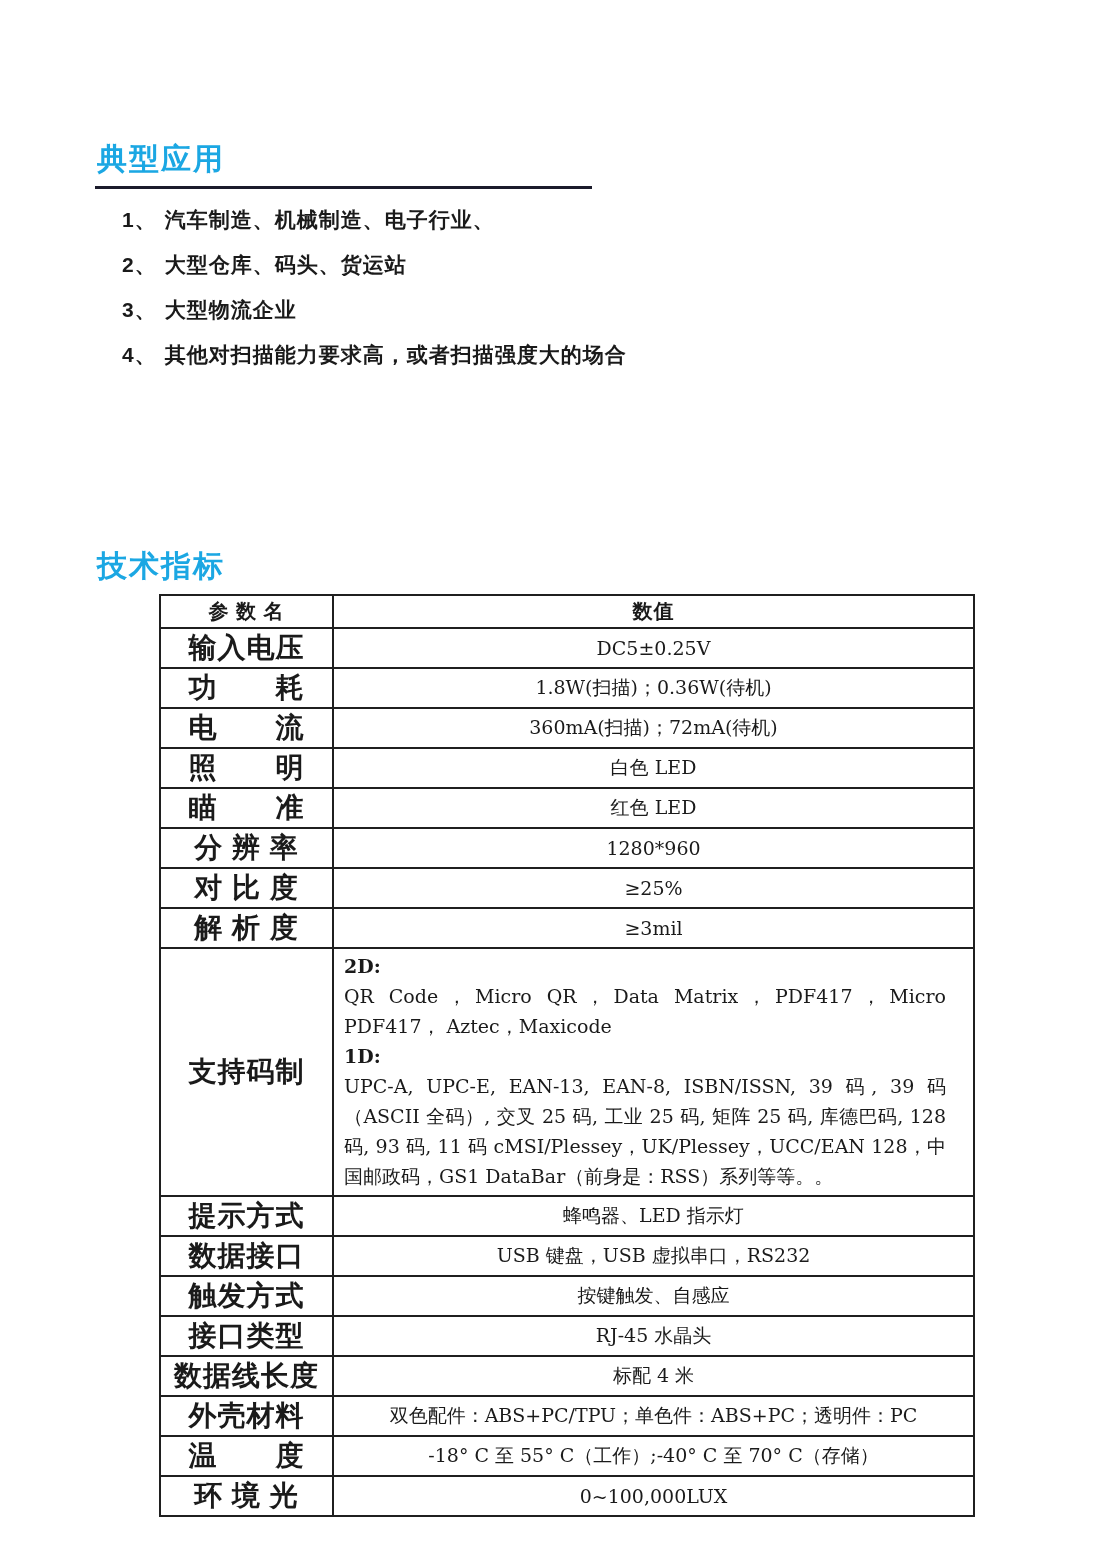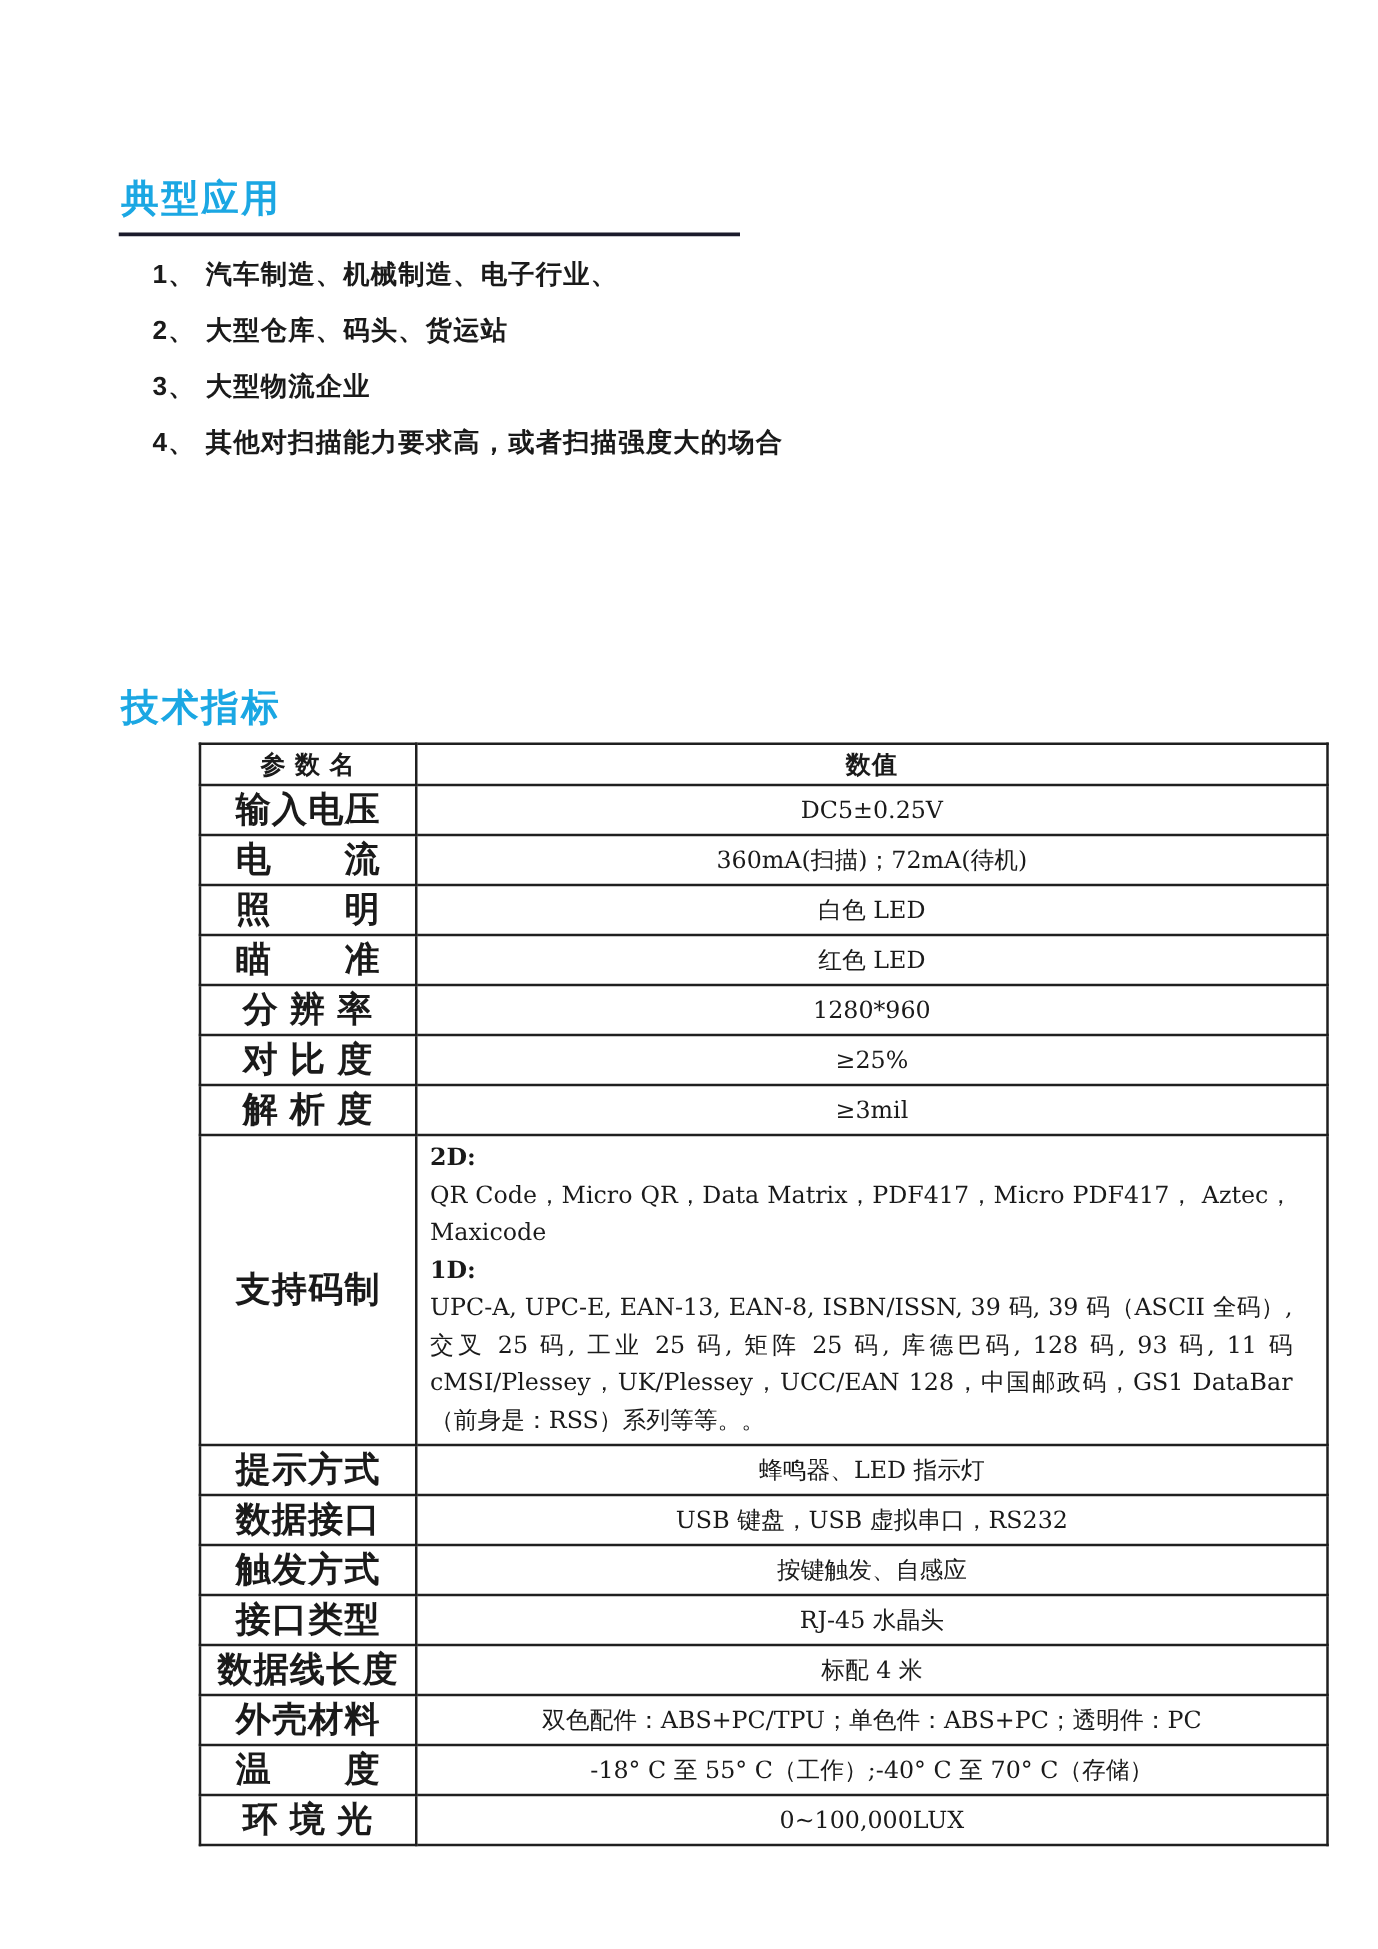--- a/index.html
+++ b/index.html
@@ -26,21 +26,21 @@
     background:var(--rule);
   }
   .app-list{position:absolute;left:97px;top:206px;width:900px;margin-left:25px;}
   .app-item{
     font-size:21px;font-weight:bold;line-height:28px;margin-bottom:17px;
     letter-spacing:1px;white-space:nowrap;
   }
   .app-item .num{display:inline-block;margin-right:8px;}
   .spec-table-wrap{position:absolute;left:159px;top:594px;}
   table.spec-table{
-    border-collapse:collapse;table-layout:fixed;width:904px;
+    border-collapse:collapse;table-layout:fixed;width:816px;
     background:#ffffff;
   }
   .spec-table th,.spec-table td{
     border:2px solid var(--border);padding:0;vertical-align:middle;
   }
   .spec-table col.c-param{width:173px;}
   .spec-table th{
     height:31px;font-size:20px;font-weight:bold;letter-spacing:1px;
     text-align:center;
   }
@@ -85,20 +85,24 @@
     <thead>
       <tr>
         <th>参 数 名</th>
         <th>数值</th>
       </tr>
     </thead>
     <tbody>
         <tr class="simple">
           <td class="param">输入电压</td>
           <td class="value">DC5±0.25V</td>
+        </tr>
+        <tr class="simple">
+          <td class="param">功　　耗</td>
+          <td class="value">1.8W(扫描)；0.36W(待机)</td>
         </tr>
         <tr class="simple">
           <td class="param">电　　流</td>
           <td class="value">360mA(扫描)；72mA(待机)</td>
         </tr>
         <tr class="simple">
           <td class="param">照　　明</td>
           <td class="value">白色 LED</td>
         </tr>
         <tr class="simple">

